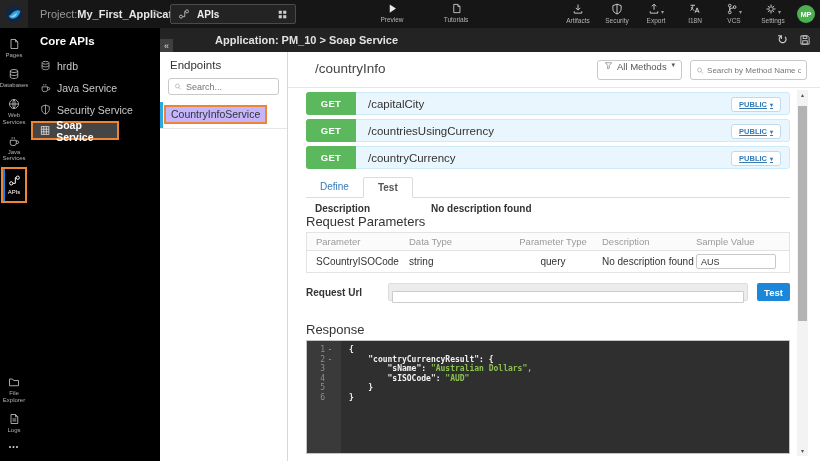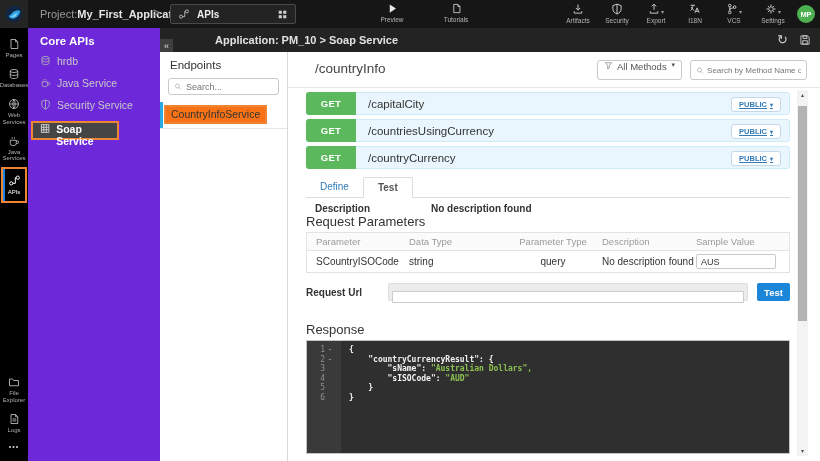--- a/index.html
+++ b/index.html
@@ -29,40 +29,40 @@
   
   .rail { position:absolute; left:0; top:28px; width:28px; height:433px; background:#000; }
   .rail-item { display:flex; flex-direction:column; align-items:center; color:#b9b9b9; padding:4px 0 3px; margin:0 1px 2px; text-align:center; }
   .rail-item .lbl { font-size:6px; line-height:1.15; margin-top:2px; color:#b0b0b0; }
   .rail-item.selected { border:2px solid #ed8534; box-shadow: inset 2px 0 0 #1b84e7; padding:5px 0 5px; margin-bottom:0; }
   .rail-top { padding-top:6px; }
   .rail-bottom { position:absolute; left:0; bottom:6px; width:28px; }
   .more-dots { font-size:7px; letter-spacing:1px; color:#cfcfcf; text-align:center; }
 
   
-  .core { position:absolute; left:28px; top:28px; width:132px; height:433px; background:#6d28d9; }
+  .core { position:absolute; left:28px; top:28px; width:132px; height:433px; background:#000000; }
   .core-title { height:26px; line-height:26px; padding-left:12px; font-size:11.5px; font-weight:bold; color:#fdfdfd; }
-  .core-item { height:21px; margin:1px 0 1px 0; display:flex; align-items:flex-start; gap:6px; padding-left:12px; color:#c9c9c9; font-size:10.5px; }
+  .core-item { height:21px; margin:1px 0 1px 0; display:flex; align-items:center; gap:6px; padding-left:12px; color:#c9c9c9; font-size:10.5px; }
   .core-item.selected { width:88px; margin-left:3px; padding-left:7px; background:#454545; border:2px solid #ed8534; color:#ffffff; font-weight:bold; height:19px; }
 
   
   .apph { position:absolute; left:160px; top:28px; width:660px; height:24px; background:#232323; }
   .collapse-box { position:absolute; left:0; bottom:-1px; width:13px; height:14px; background:#3f3f3f; color:#dcdcdc; font-size:9px; line-height:14px; text-align:center; }
   .apph-title { position:absolute; left:19px; top:6px; font-size:11px; font-weight:bold; color:#e2e2e2;margin-left:36px; }
   .apph-icons { position:absolute; right:9px; top:4px; display:flex; gap:11px; align-items:center; color:#cccccc; }
   .refresh-glyph { font-size:13px; line-height:16px; }
 
   
   .endp { position:absolute; left:160px; top:52px; width:128px; height:409px; background:#fff; border-right:1px solid #d8d8d8; }
   .endp-title { padding:7px 0 0 10px; font-size:11.5px; color:#333; }
   .endp-search { margin:7px 8px 0 8px; height:17px; border:1px solid #c9c9c9; border-radius:3px; display:flex; align-items:center; padding:0 5px; gap:4px; color:#999; }
   .endp-search input { border:none; outline:none; width:100%; font-size:9px; font-family:inherit; color:#555; }
   .ep-item { margin-top:8px; position:relative; border-bottom:1px solid #e6e6e6; padding:1px 0 4px; }
   .ep-blue { position:absolute; left:0; top:-1px; bottom:0; width:3px; background:#29abe2; }
-  .ep-label { display:inline-block; margin-left:4px; border:2px solid #ed8534; padding:1px 5px 2px; font-size:10.5px; color:#333; background:#f97316; }
+  .ep-label { display:inline-block; margin-left:4px; border:2px solid #ed8534; padding:1px 5px 2px; font-size:10.5px; color:#333; background:#c4b5fd; }
 
   
   .main { position:absolute; left:288px; top:52px; width:532px; height:409px; background:#fff; }
   .mtoolbar { position:absolute; left:0; top:0; width:532px; height:36px; border-bottom:1px solid #e6e6e6; }
   .svc-title { position:absolute; left:27px; top:9px; font-size:13.5px; color:#444; }
   .methods-dd { position:absolute; left:309px; top:8px; width:85px; height:20px; border:1px solid #c9c9c9; border-radius:3px; display:flex; align-items:flex-start; gap:4px; padding:0 6px; color:#555; }
   .methods-dd .lbl { font-size:9.5px; flex:1; white-space:nowrap; }
   .m-search { position:absolute; left:402px; top:8px; width:117px; height:20px; border:1px solid #c9c9c9; border-radius:3px; display:flex; align-items:center; gap:3px; padding:0 5px; color:#999; }
   .m-search input { border:none; outline:none; width:100%; font-size:8px; font-family:inherit; color:#666; }
 

